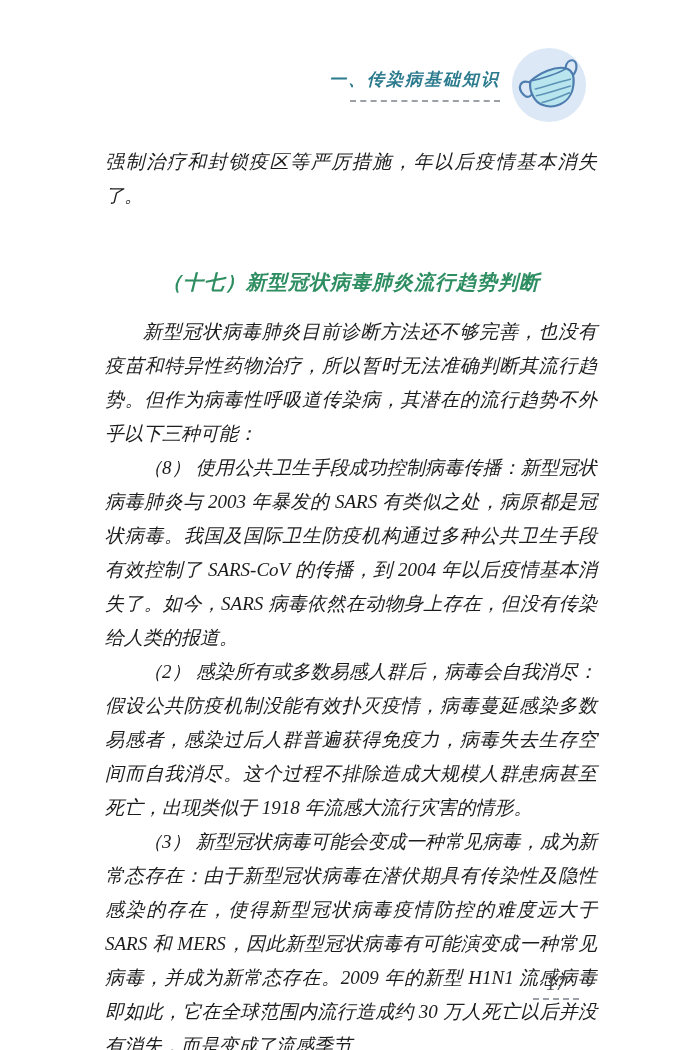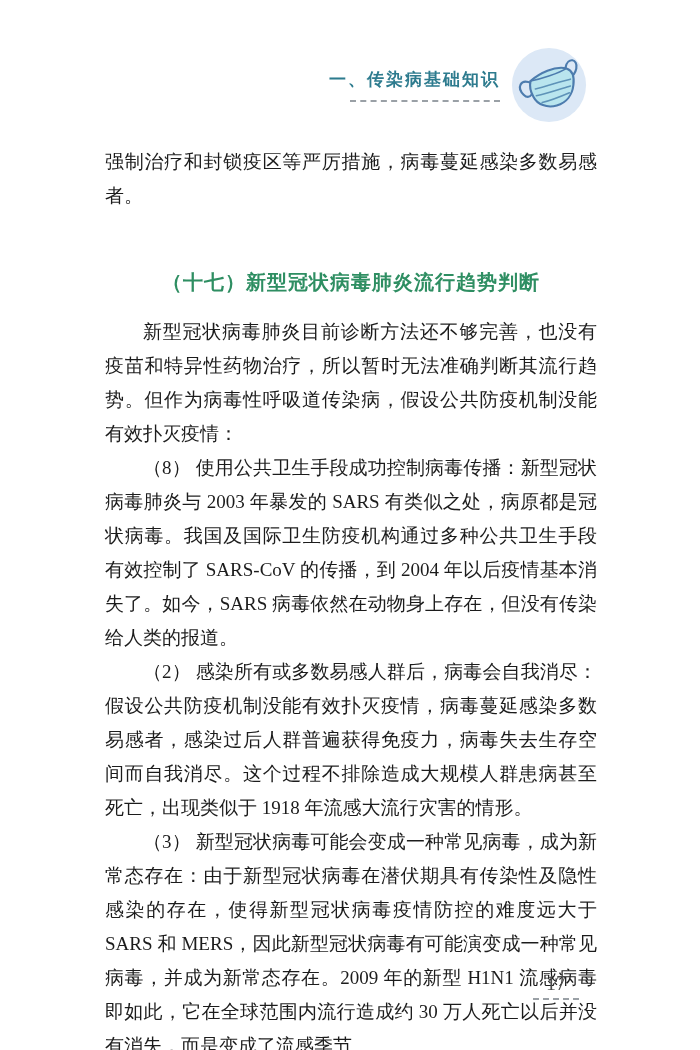--- a/index.html
+++ b/index.html
@@ -3,20 +3,21 @@
 <meta charset="utf-8">
 <style>
   html,body { margin:0; padding:0; background:#ffffff; }
   .page {
     position:relative;
     width:660px; height:1050px;
     background:#ffffff;
     overflow:hidden;
     font-family:"Liberation Serif","DejaVu Serif",serif;
     color:#1c1c1c;
+    font-style:italic;
   }
 
   
   .running-header {
     position:absolute; top:46px; right:72px;
     display:flex; align-items:center; gap:10px;
   }
   .running-header .text-block { text-align:right; }
   .running-title {
     font-size:17px; font-weight:bold;
@@ -75,25 +76,25 @@
         <path d="M21 36 C30 28, 46 20, 58 23 C64 25, 66 32, 65 40 C64 50, 58 58, 48 61 C38 64, 28 60, 24 52 C21 47, 20 41, 21 36 Z" fill="#b9e5ee"></path>
         <path d="M21 36 C32 34, 50 28, 58 23" stroke-width="1.6"></path>
         <path d="M26 44 C36 42, 52 36, 62 34" stroke="#5e93b8" stroke-width="1.6"></path>
         <path d="M27 51 C38 49, 52 44, 62 41" stroke="#5e93b8" stroke-width="1.6"></path>
         <path d="M33 58 C42 56, 54 51, 61 48" stroke="#5e93b8" stroke-width="1.6"></path>
       </g>
     </svg>
   </div>
 
   <main class="page-body">
-    <p>强制治疗和封锁疫区等严厉措施，病毒蔓延感染多数易感者。</p>
+    <p>强制治疗和封锁疫区等严厉措施，年以后疫情基本消失了。</p>
 
     <h2 class="section-heading">（十七）新型冠状病毒肺炎流行趋势判断</h2>
 
-    <p class="indent">新型冠状病毒肺炎目前诊断方法还不够完善，也没有疫苗和特异性药物治疗，所以暂时无法准确判断其流行趋势。但作为病毒性呼吸道传染病，假设公共防疫机制没能有效扑灭疫情：</p>
+    <p class="indent">新型冠状病毒肺炎目前诊断方法还不够完善，也没有疫苗和特异性药物治疗，所以暂时无法准确判断其流行趋势。但作为病毒性呼吸道传染病，其潜在的流行趋势不外乎以下三种可能：</p>
     <p class="indent">（8） 使用公共卫生手段成功控制病毒传播：新型冠状病毒肺炎与 2003 年暴发的 SARS 有类似之处，病原都是冠状病毒。我国及国际卫生防疫机构通过多种公共卫生手段有效控制了 SARS-CoV 的传播，到 2004 年以后疫情基本消失了。如今，SARS 病毒依然在动物身上存在，但没有传染给人类的报道。</p>
     <p class="indent">（2） 感染所有或多数易感人群后，病毒会自我消尽：假设公共防疫机制没能有效扑灭疫情，病毒蔓延感染多数易感者，感染过后人群普遍获得免疫力，病毒失去生存空间而自我消尽。这个过程不排除造成大规模人群患病甚至死亡，出现类似于 1918 年流感大流行灾害的情形。</p>
     <p class="indent">（3） 新型冠状病毒可能会变成一种常见病毒，成为新常态存在：由于新型冠状病毒在潜伏期具有传染性及隐性感染的存在，使得新型冠状病毒疫情防控的难度远大于 SARS 和 MERS，因此新型冠状病毒有可能演变成一种常见病毒，并成为新常态存在。2009 年的新型 H1N1 流感病毒即如此，它在全球范围内流行造成约 30 万人死亡以后并没有消失，而是变成了流感季节</p>
   </main>
 
   <div class="page-footer">
     <div class="page-number">17</div>
     <div class="footer-dash"></div>
   </div>
 

